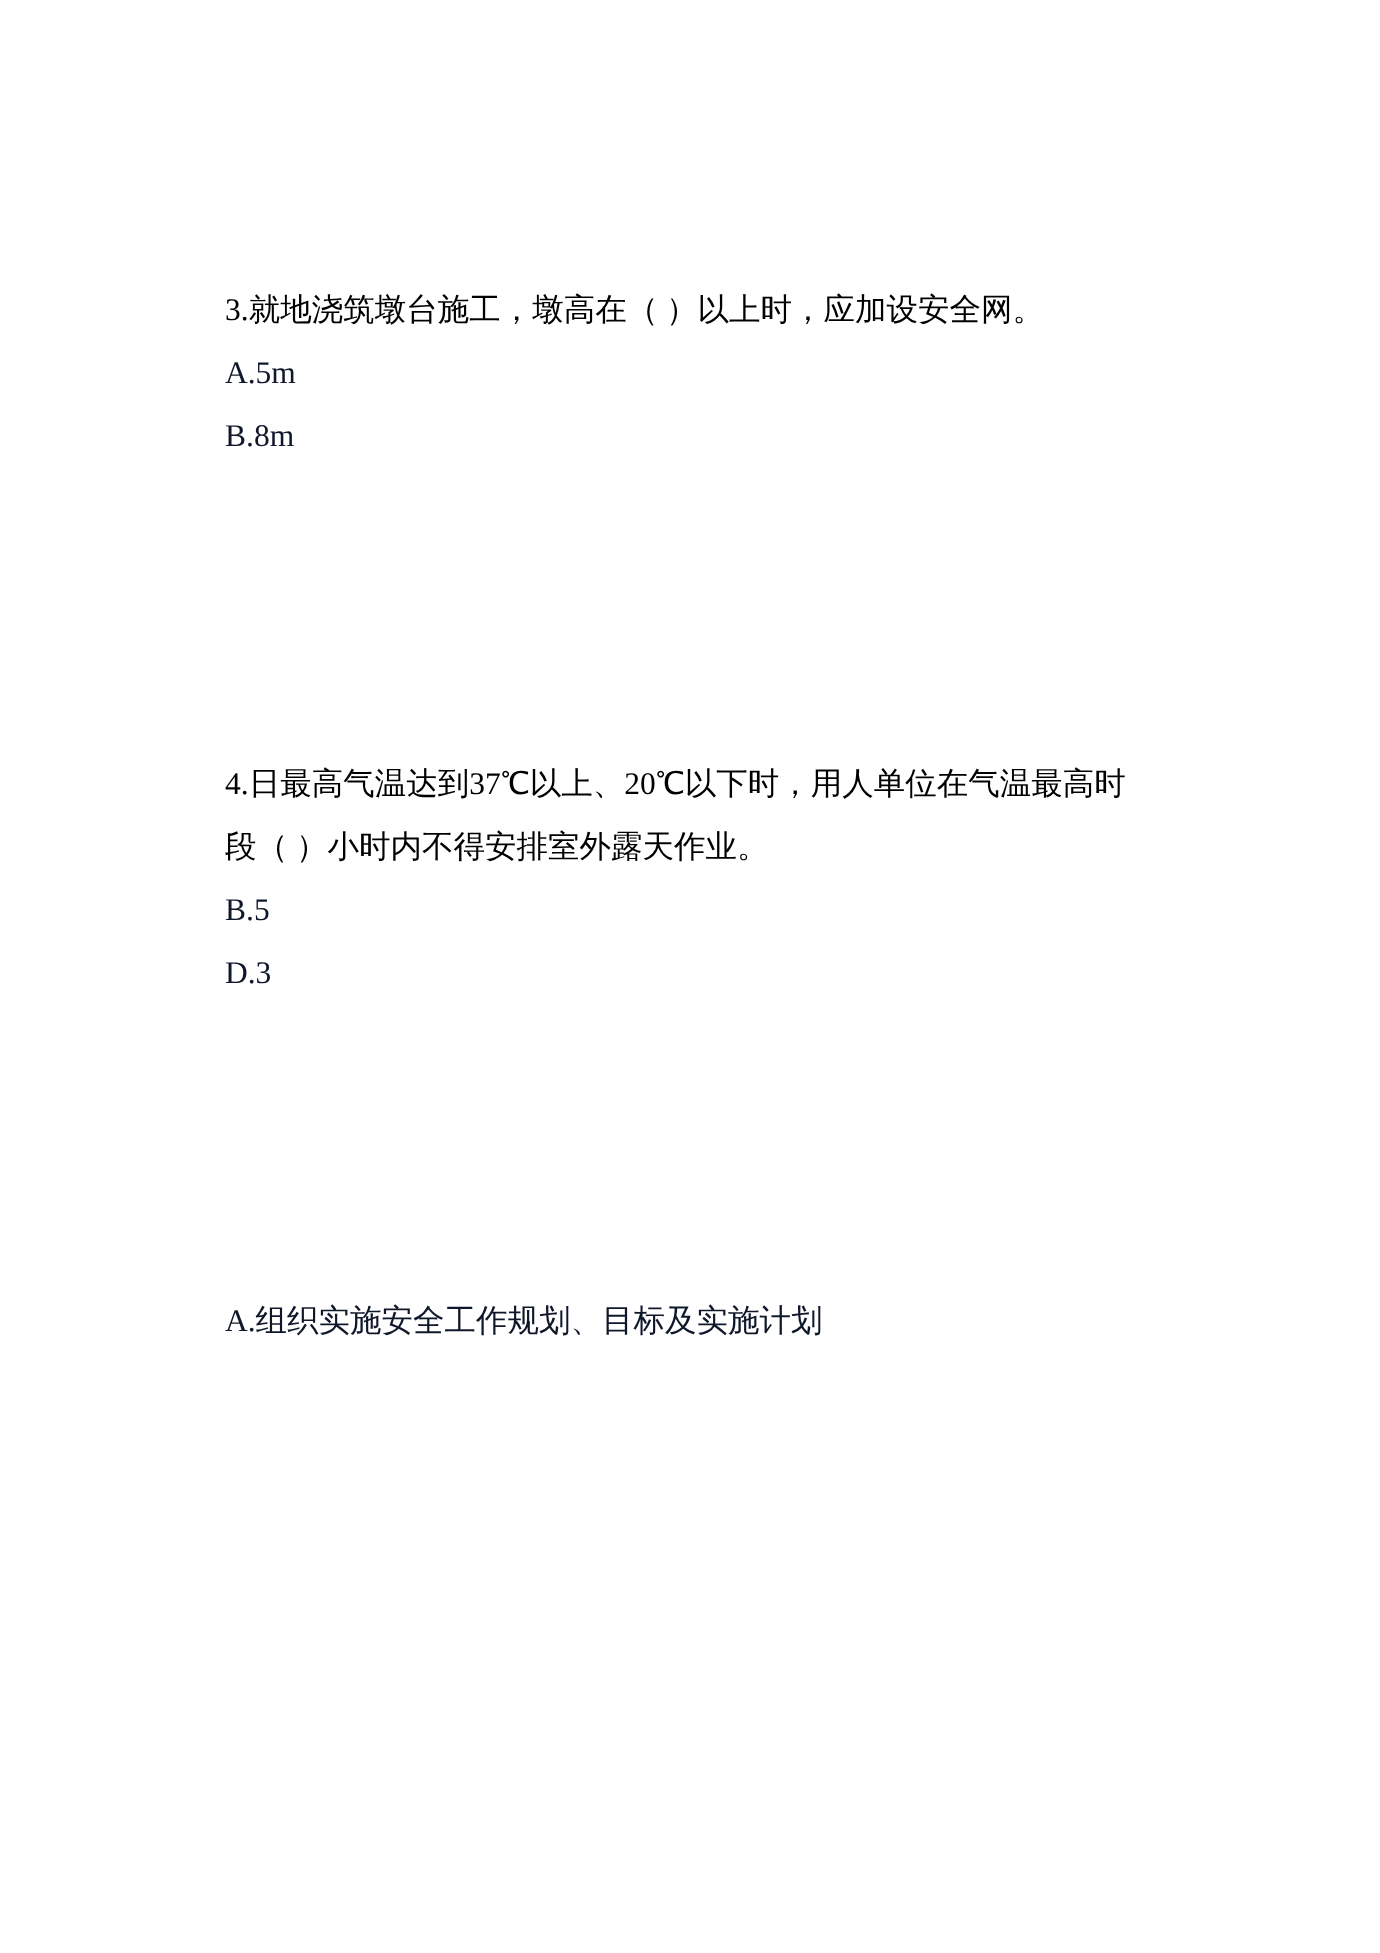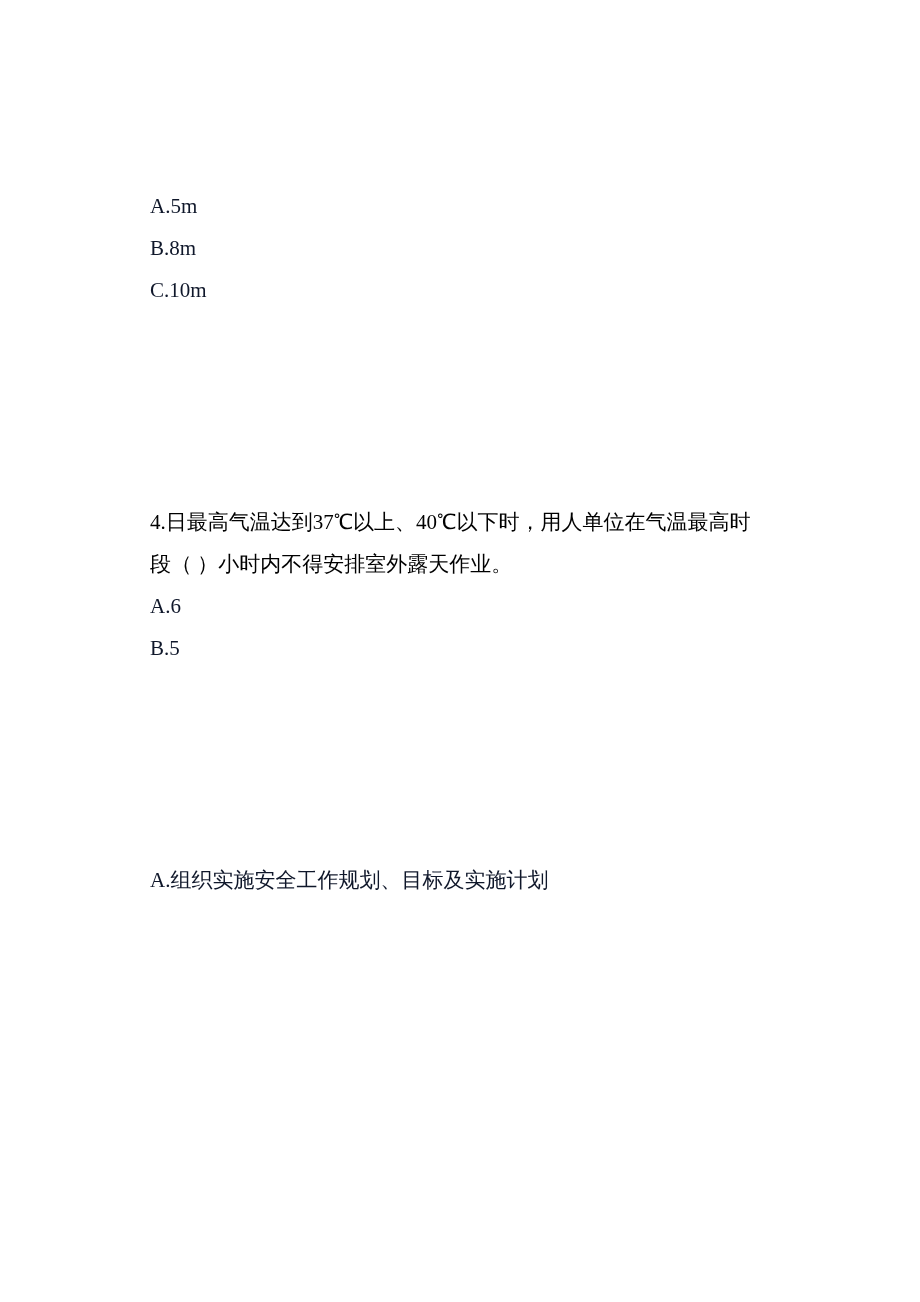--- a/index.html
+++ b/index.html
@@ -31,33 +31,35 @@
       margin-top: 40px;
     }
     .spacer-large {
       height: 110px;
     }
   </style>
 </head>
 <body>
 
 <div class="question-block">
+  <div class="question-text">
+    <span>3.</span><span>就地浇筑墩台施工，墩高在（   ）以上时，应加设安全网。</span>
+  </div>
   <div class="option">A.5m</div>
   <div class="option">B.8m</div>
-  <div class="option">C.10m</div>
 </div>
 
 <div class="spacer-large"></div>
 
 <div class="question-block">
   <div class="question-text">
-    <span>4.</span><span>日最高气温达到37℃以上、40℃以下时，用人单位在气温最高时段（   ）小时内不得安排室外露天作业。</span>
+    <span>4.</span><span>日最高气温达到37℃以上、20℃以下时，用人单位在气温最高时段（   ）小时内不得安排室外露天作业。</span>
   </div>
-  <div class="option">A.6</div>
   <div class="option">B.5</div>
+  <div class="option">D.3</div>
 </div>
 
 <div class="spacer-large"></div>
 
 <div class="question-block">
   <div class="option">A.组织实施安全工作规划、目标及实施计划</div>
 
 </div>
 
 </body></html>

